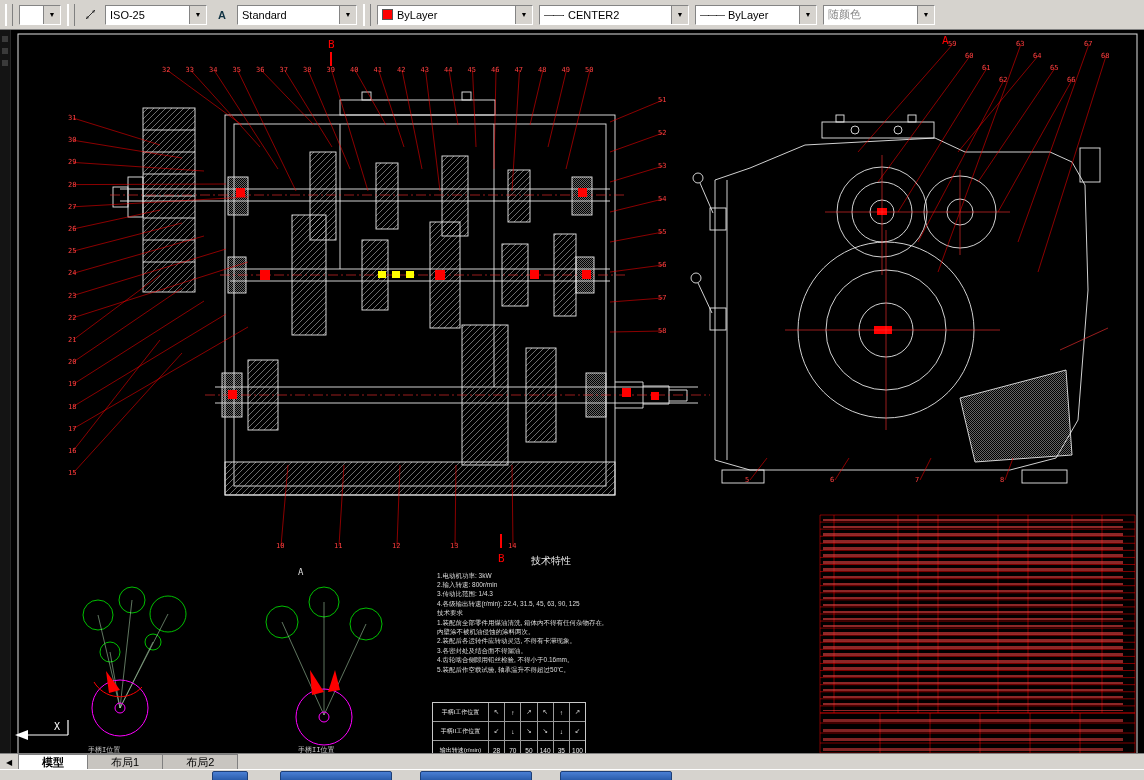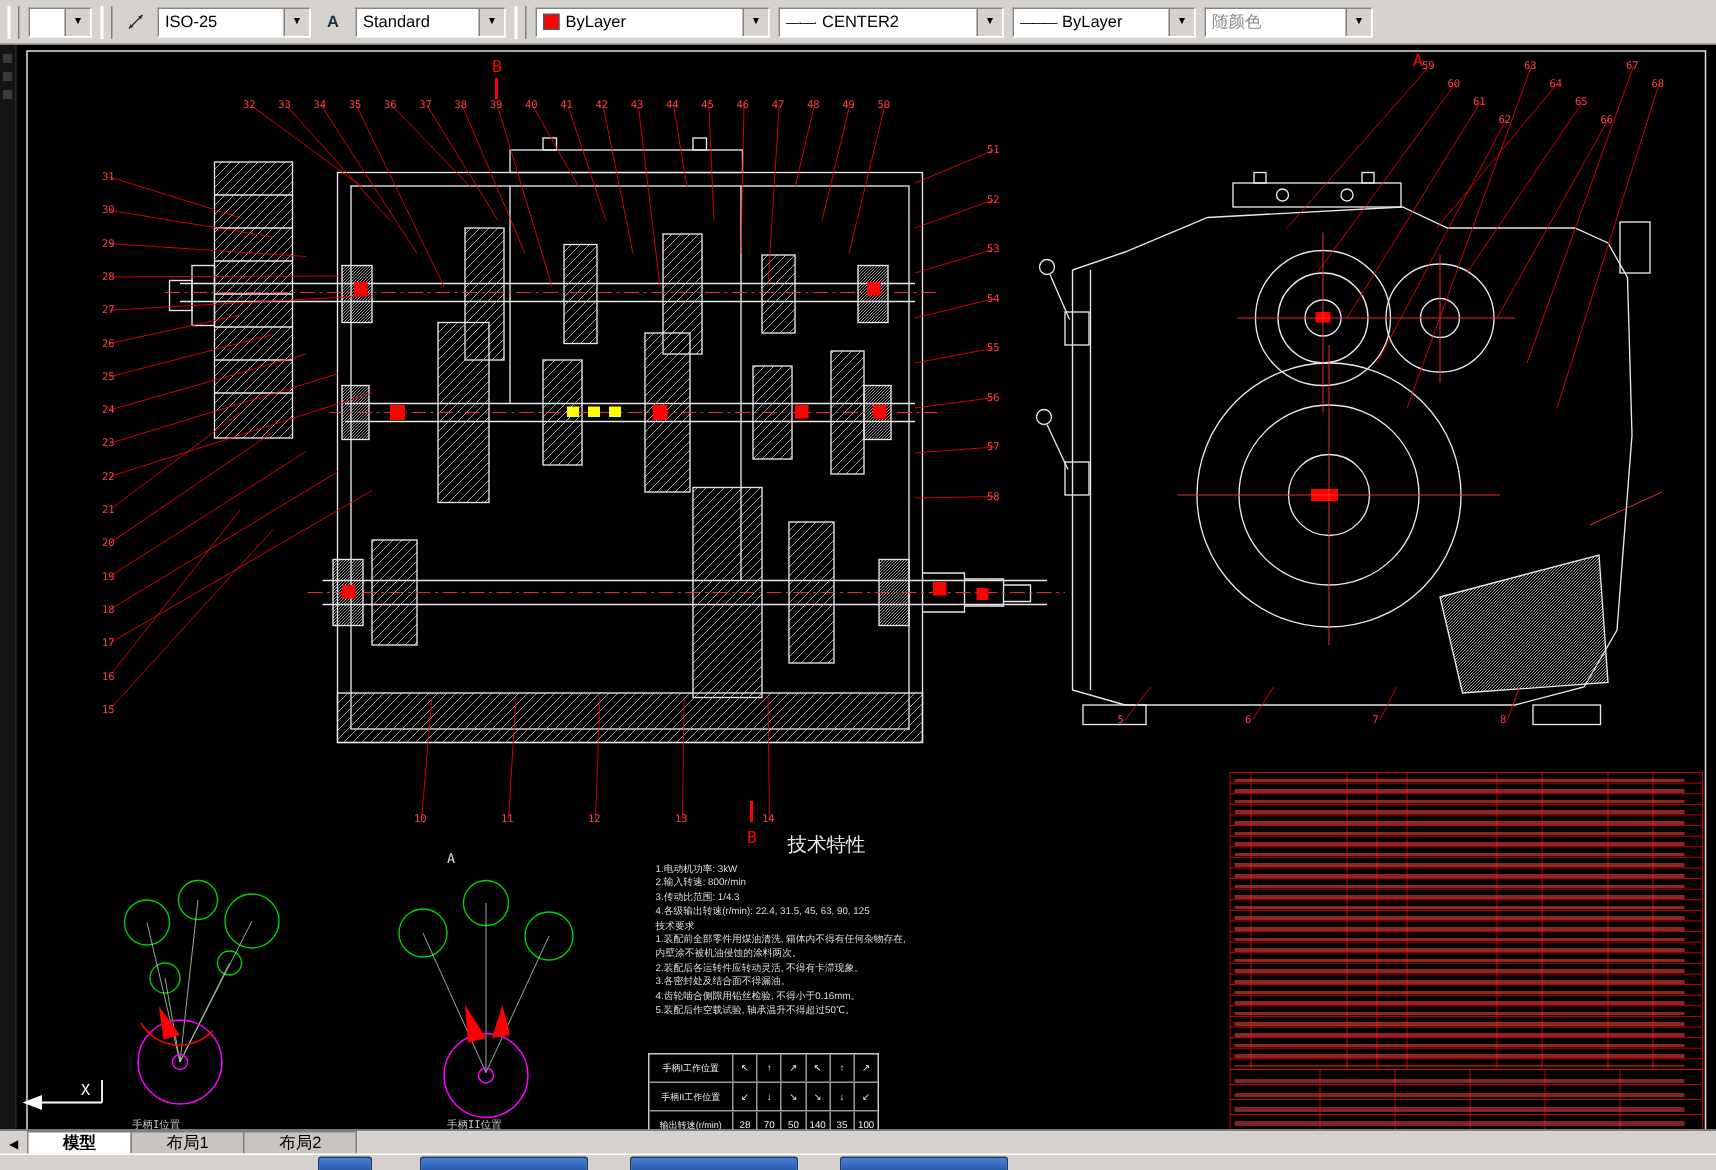--- a/index.html
+++ b/index.html
@@ -22,21 +22,21 @@
 
   
   .canvas{position:absolute;top:30px;left:0;width:1144px;height:723px;background:#000;}
   .side-strip{position:absolute;left:0;top:0;width:10px;height:723px;background:#141414;border-right:1px solid #262626;}
   .side-strip i{display:block;width:6px;height:6px;background:#3a3a3a;margin:6px auto 0;}
   svg.drawing{position:absolute;left:10px;top:0;}
   svg text{font-family:"DejaVu Sans Mono","Liberation Mono",monospace;}
 
   
   #notes{position:absolute;left:437px;top:524px;width:228px;color:#ddd;font-size:6.5px;line-height:1.45;}
-  #notes .notes-title{text-align:center;font-size:13px;margin-bottom:2px;color:#eee;}
+  #notes .notes-title{text-align:center;font-size:10px;margin-bottom:2px;color:#eee;}
 
   
   #speed-table{position:absolute;left:432px;top:672px;width:154px;border:1px solid #c8c8c8;color:#eee;font-size:6px;box-sizing:border-box;}
   .st-row{display:flex;border-bottom:1px solid #9a9a9a;height:18px;}
   .st-row:last-child{border-bottom:none;}
   .st-label{width:56px;border-right:1px solid #9a9a9a;display:flex;align-items:center;justify-content:center;text-align:center;padding:0 1px;box-sizing:border-box;}
   .st-cell{flex:1;border-right:1px solid #9a9a9a;display:flex;align-items:center;justify-content:center;font-size:6.5px;}
   .st-cell:last-child{border-right:none;}
 
   
@@ -72,21 +72,21 @@
           <path d="M3 12L12 3" stroke="#333" stroke-width="1"></path>
           <path d="M3 12l3-1-2-2z" fill="#333"></path>
           <path d="M12 3l-3 1 2 2z" fill="#333"></path>
         </svg>
     </div>
     <div class="combo" style="width:102px">
       <span class="val">ISO-25</span>
       <span class="btn">▼</span>
     </div>
     <div class="tool-icon" style="font-weight:bold;color:#134;">A</div>
-    <div class="combo" style="width:100px">
+    <div class="combo" style="width:120px">
       <span class="val">Standard</span>
       <span class="btn">▼</span>
     </div>
     <div class="grip"></div>
     <div class="combo" style="width:156px">
       <span class="val">
           <span class="swatch"></span>
           <span>ByLayer</span>
         </span>
       <span class="btn">▼</span>

